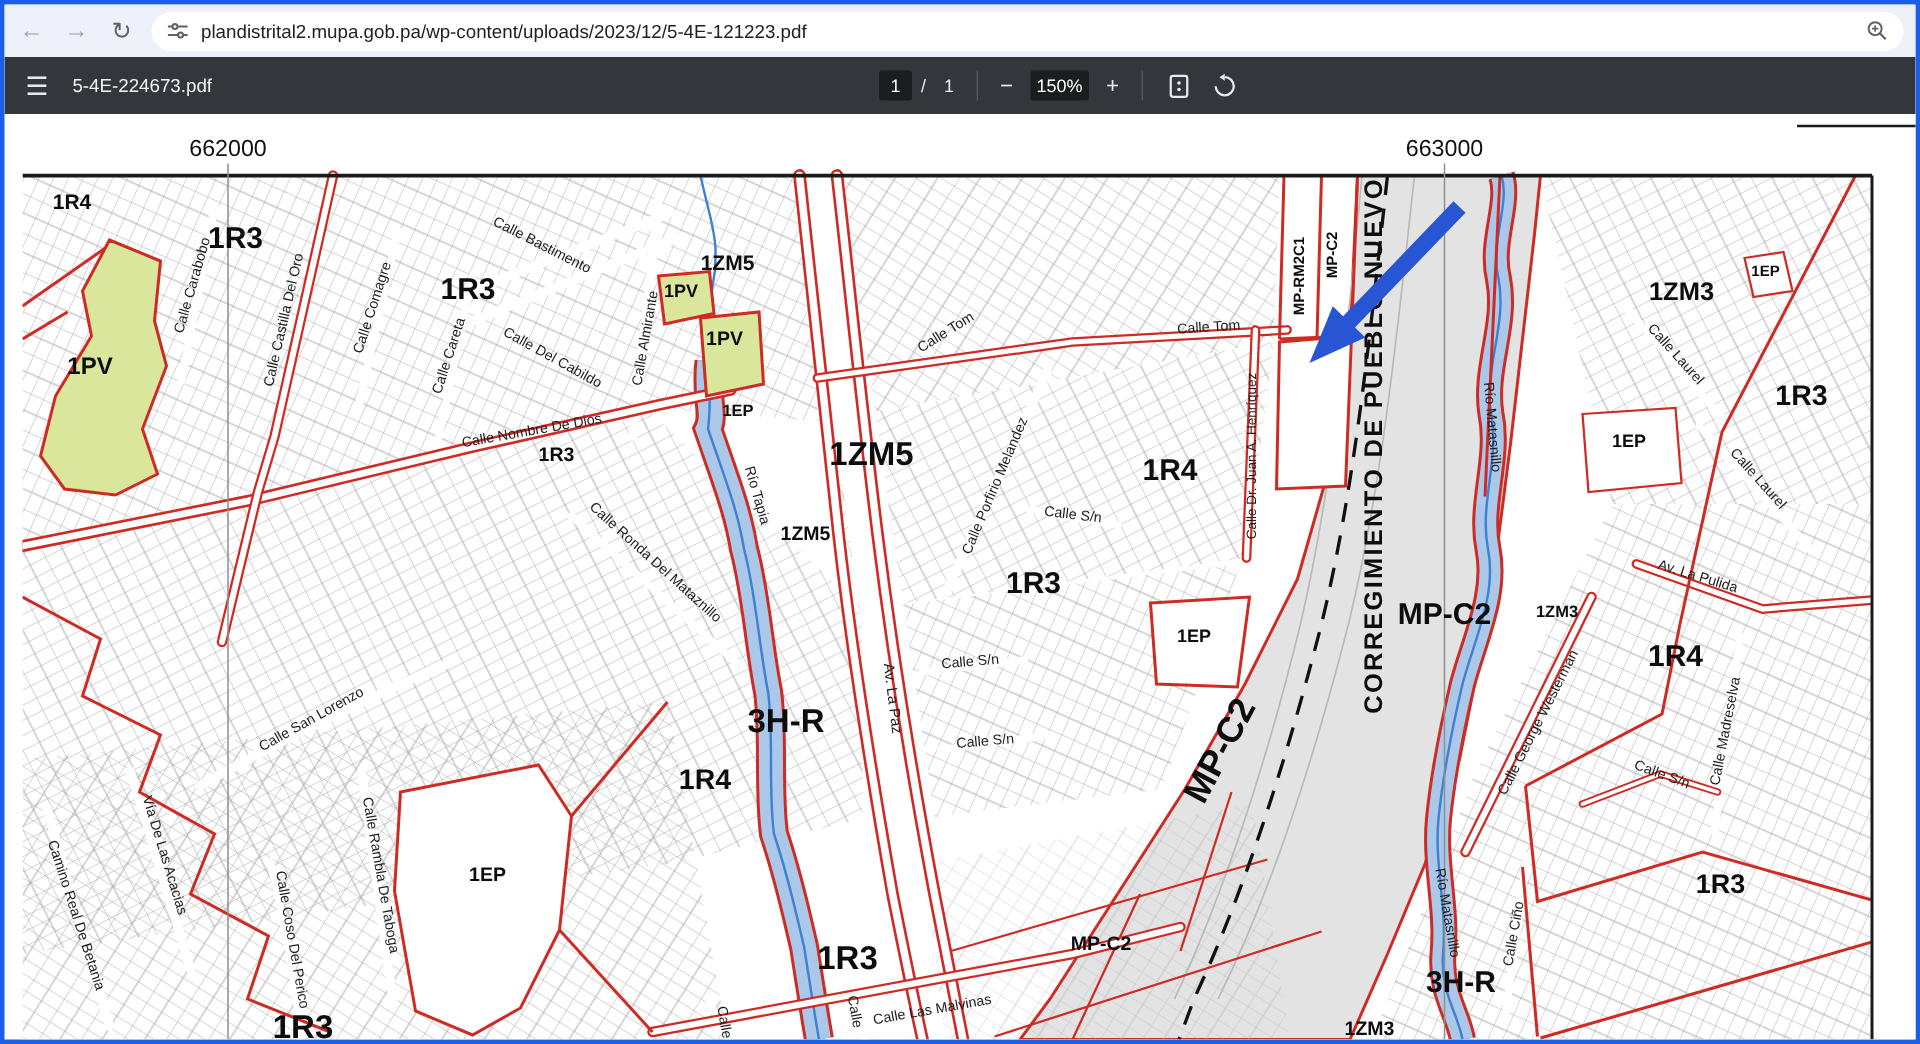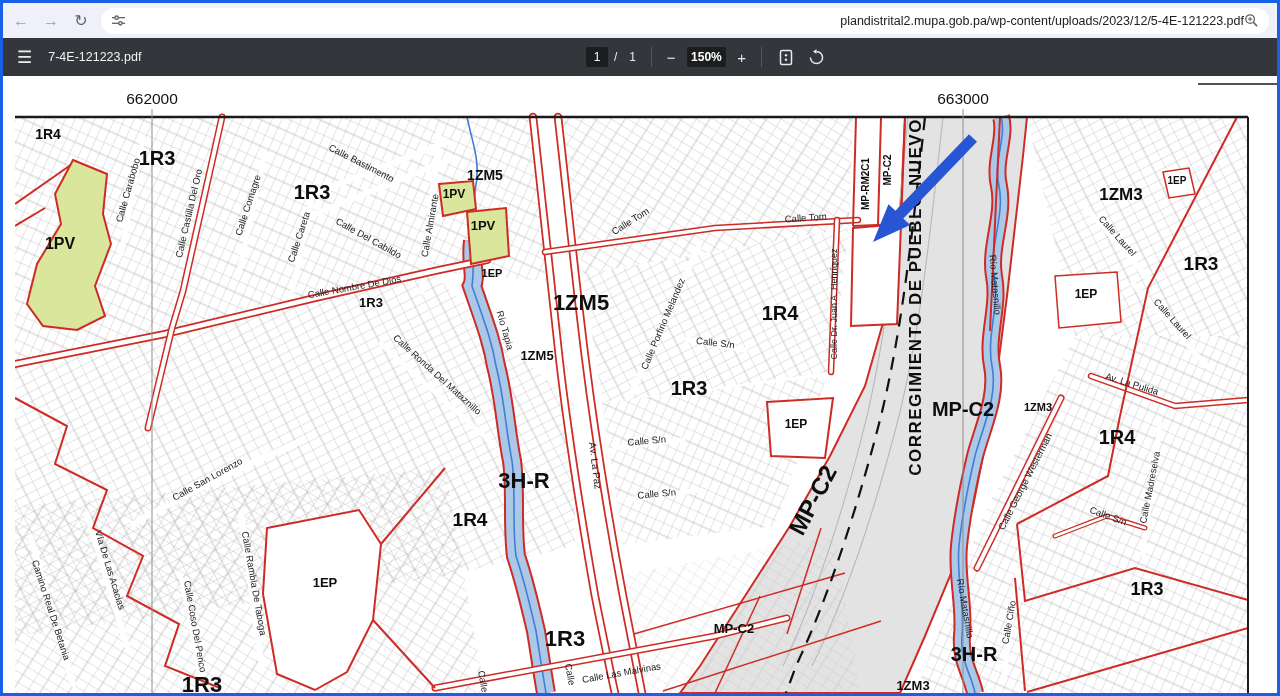--- a/index.html
+++ b/index.html
@@ -2,21 +2,21 @@
 <html><head>
 <meta charset="utf-8">
 <style>
   html,body{margin:0;padding:0;background:#000;}
   *{box-sizing:border-box;font-family:"Liberation Sans",sans-serif;}
   #window{position:relative;width:1280px;height:696px;background:#fff;border:3px solid #1a5fe8;overflow:hidden;}
   
   #chromebar{position:absolute;left:0;top:0;width:1274px;height:35px;background:#eef1f9;display:flex;align-items:center;}
   .navbtn{width:24px;height:24px;display:flex;align-items:center;justify-content:center;font-size:16px;color:#9aa0a6;margin-left:6px;cursor:default;}
   .navbtn.dark{color:#5f6368;}
-  #urlpill{flex:1;height:26px;margin:0 8px 0 8px;background:#fff;border-radius:13px;display:flex;align-items:center;padding:0 10px;text-align:right;}
+  #urlpill{flex:1;height:26px;margin:0 8px 0 8px;background:#fff;border-radius:13px;display:flex;align-items:center;padding:0 10px;}
   #urltext{font-size:12.5px;color:#202124;margin-left:8px;flex:1;white-space:nowrap;overflow:hidden;}
   .pillicon{display:flex;align-items:center;}
   
   #pdfbar{position:absolute;left:0;top:35px;width:1274px;height:38px;background:#33363a;display:flex;align-items:center;color:#f1f3f4;}
   #hamburger{margin-left:14px;font-size:17px;color:#e8eaed;line-height:1;}
   #pdfname{margin-left:16px;font-size:12.5px;color:#f1f3f4;}
   #pdfcenter{position:absolute;left:583px;top:0;height:38px;display:flex;align-items:center;}
   .pagebox{background:#1b1d1e;color:#fff;font-size:12px;min-width:22px;height:20px;display:flex;align-items:center;justify-content:center;padding:0 4px;border-radius:2px;}
   .pdftext{font-size:12px;color:#e8eaed;margin:0 6px;}
   .pdfsep{width:1px;height:20px;background:#53565a;margin:0 9px;}
@@ -56,28 +56,28 @@
             <line x1="10" y1="10" x2="14" y2="14" stroke="#5f6368" stroke-width="1.6"></line>
             <line x1="4.3" y1="6.5" x2="8.7" y2="6.5" stroke="#5f6368" stroke-width="1.2"></line>
             <line x1="6.5" y1="4.3" x2="6.5" y2="8.7" stroke="#5f6368" stroke-width="1.2"></line>
           </svg>
       </span>
     </div>
   </div>
 
   <div id="pdfbar">
     <div id="hamburger">☰</div>
-    <div id="pdfname">7-4E-121223.pdf</div>
+    <div id="pdfname">5-4E-224673.pdf</div>
     <div id="pdfcenter">
       <span class="pagebox">1</span>
       <span class="pdftext">/</span>
       <span class="pdftext">1</span>
       <span class="pdfsep"></span>
       <span class="pdfbtn">−</span>
-      <span class="pagebox" style="margin:0 6px;font-weight:bold;">150%</span>
+      <span class="pagebox" style="margin:0 6px;">150%</span>
       <span class="pdfbtn">+</span>
       <span class="pdfsep"></span>
       <span class="pdficon">
         <svg width="16" height="17" viewBox="0 0 16 17">
             <rect x="2.5" y="1.5" width="11" height="14" rx="1.5" fill="none" stroke="#e8eaed" stroke-width="1.5"></rect>
             <circle cx="8" cy="6.3" r="1.2" fill="#e8eaed"></circle>
             <circle cx="8" cy="10.7" r="1.2" fill="#e8eaed"></circle>
           </svg>
       </span>
       <span class="pdficon">

